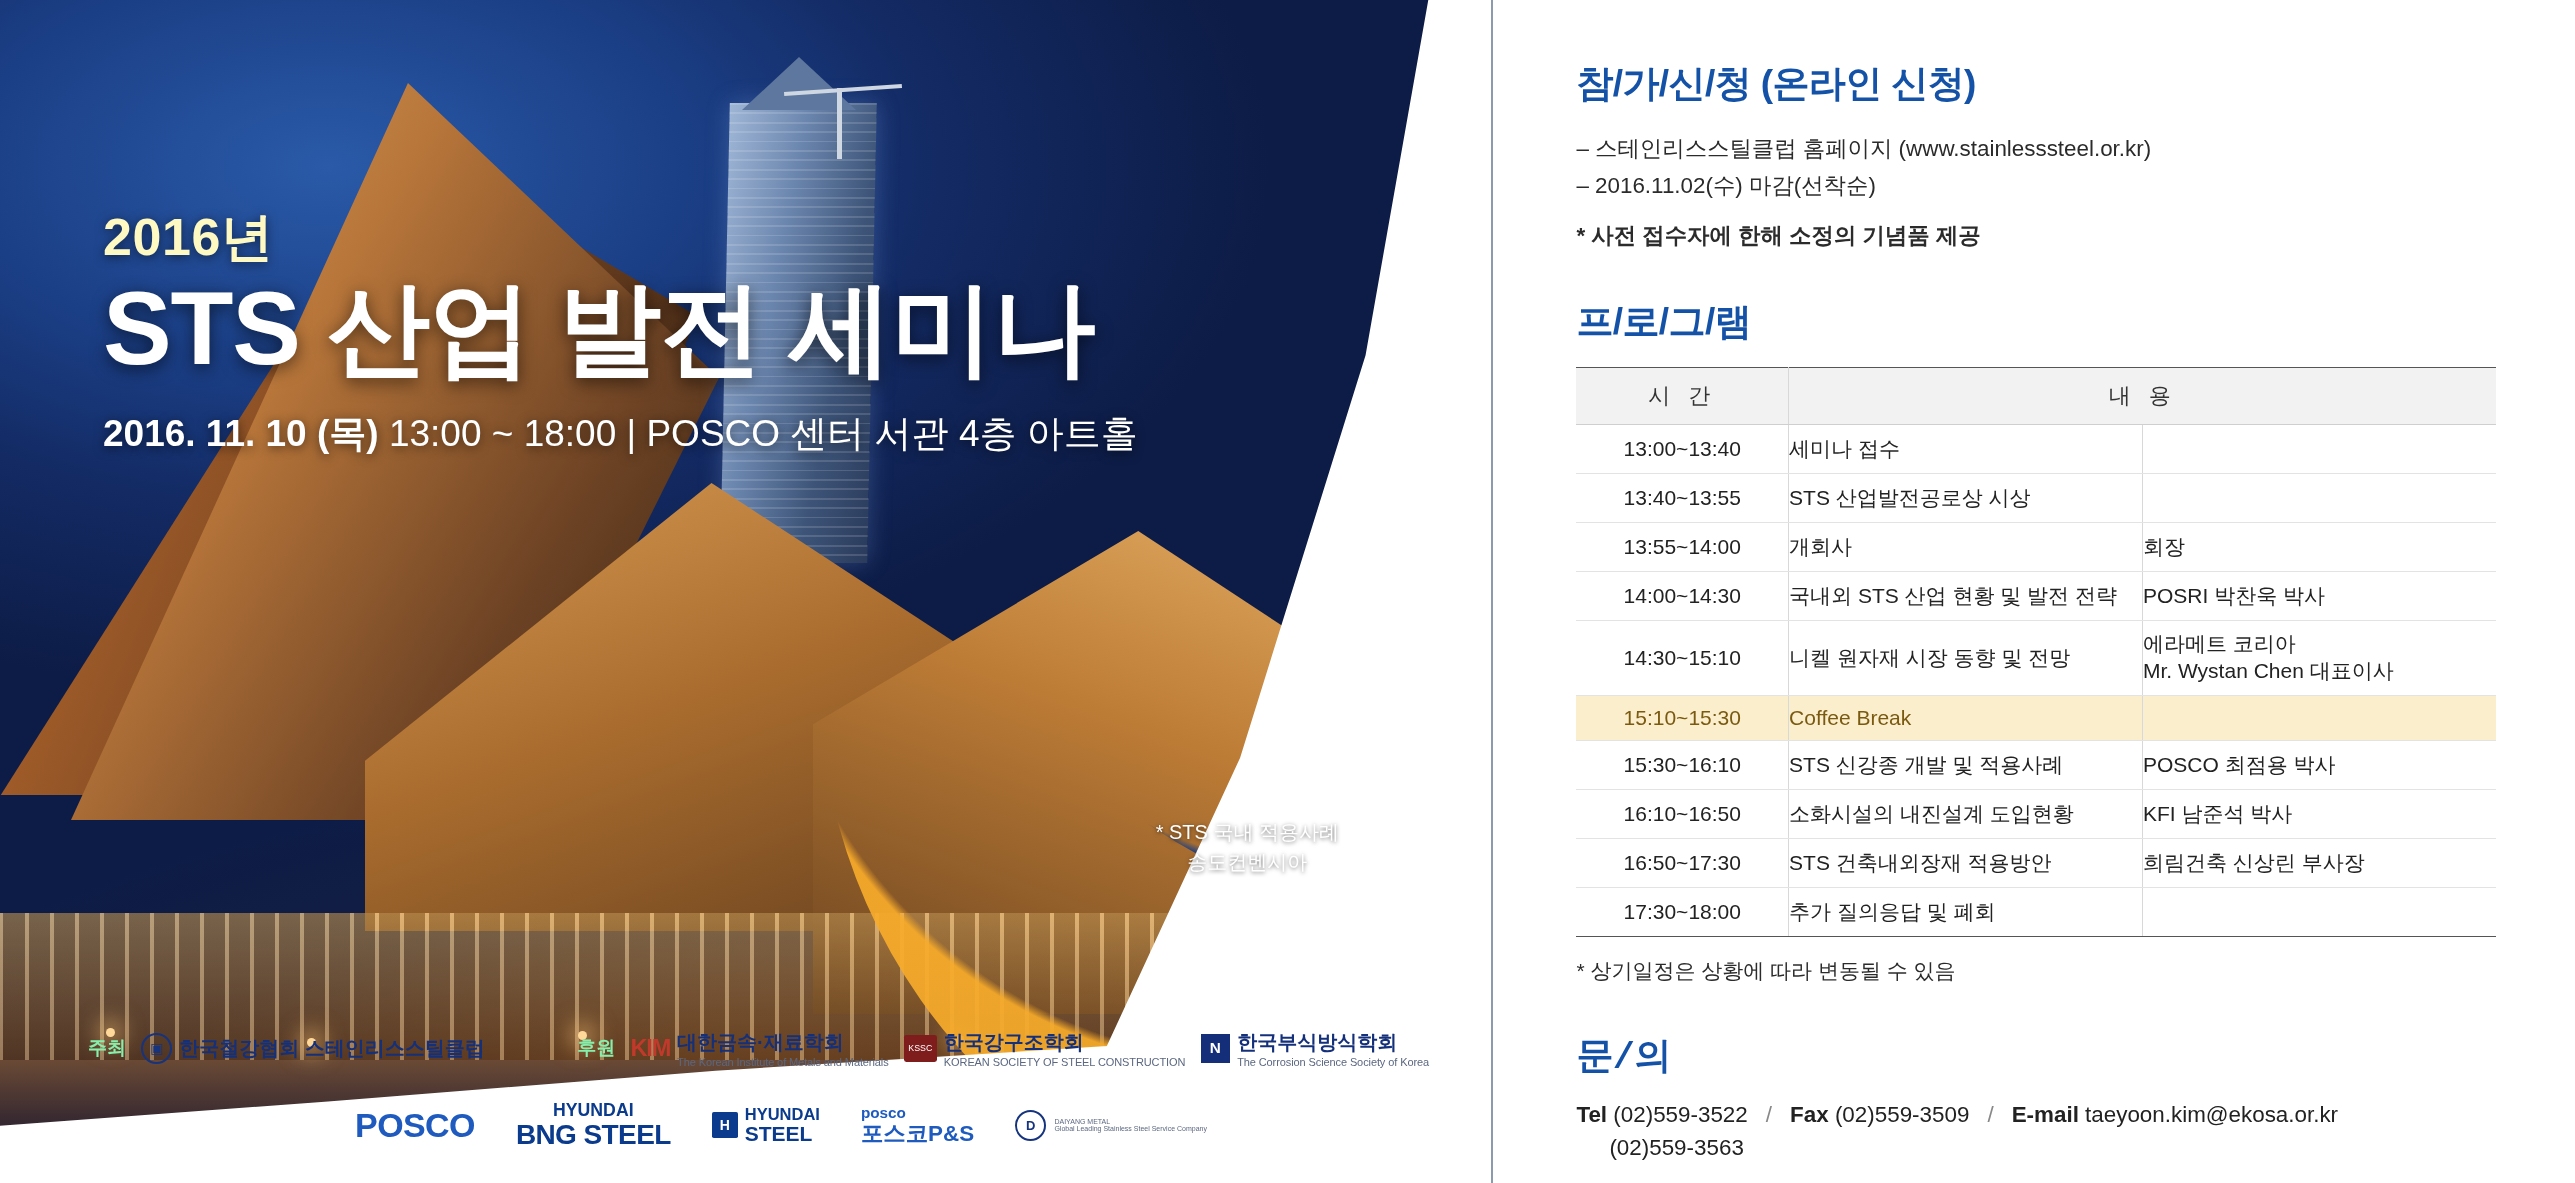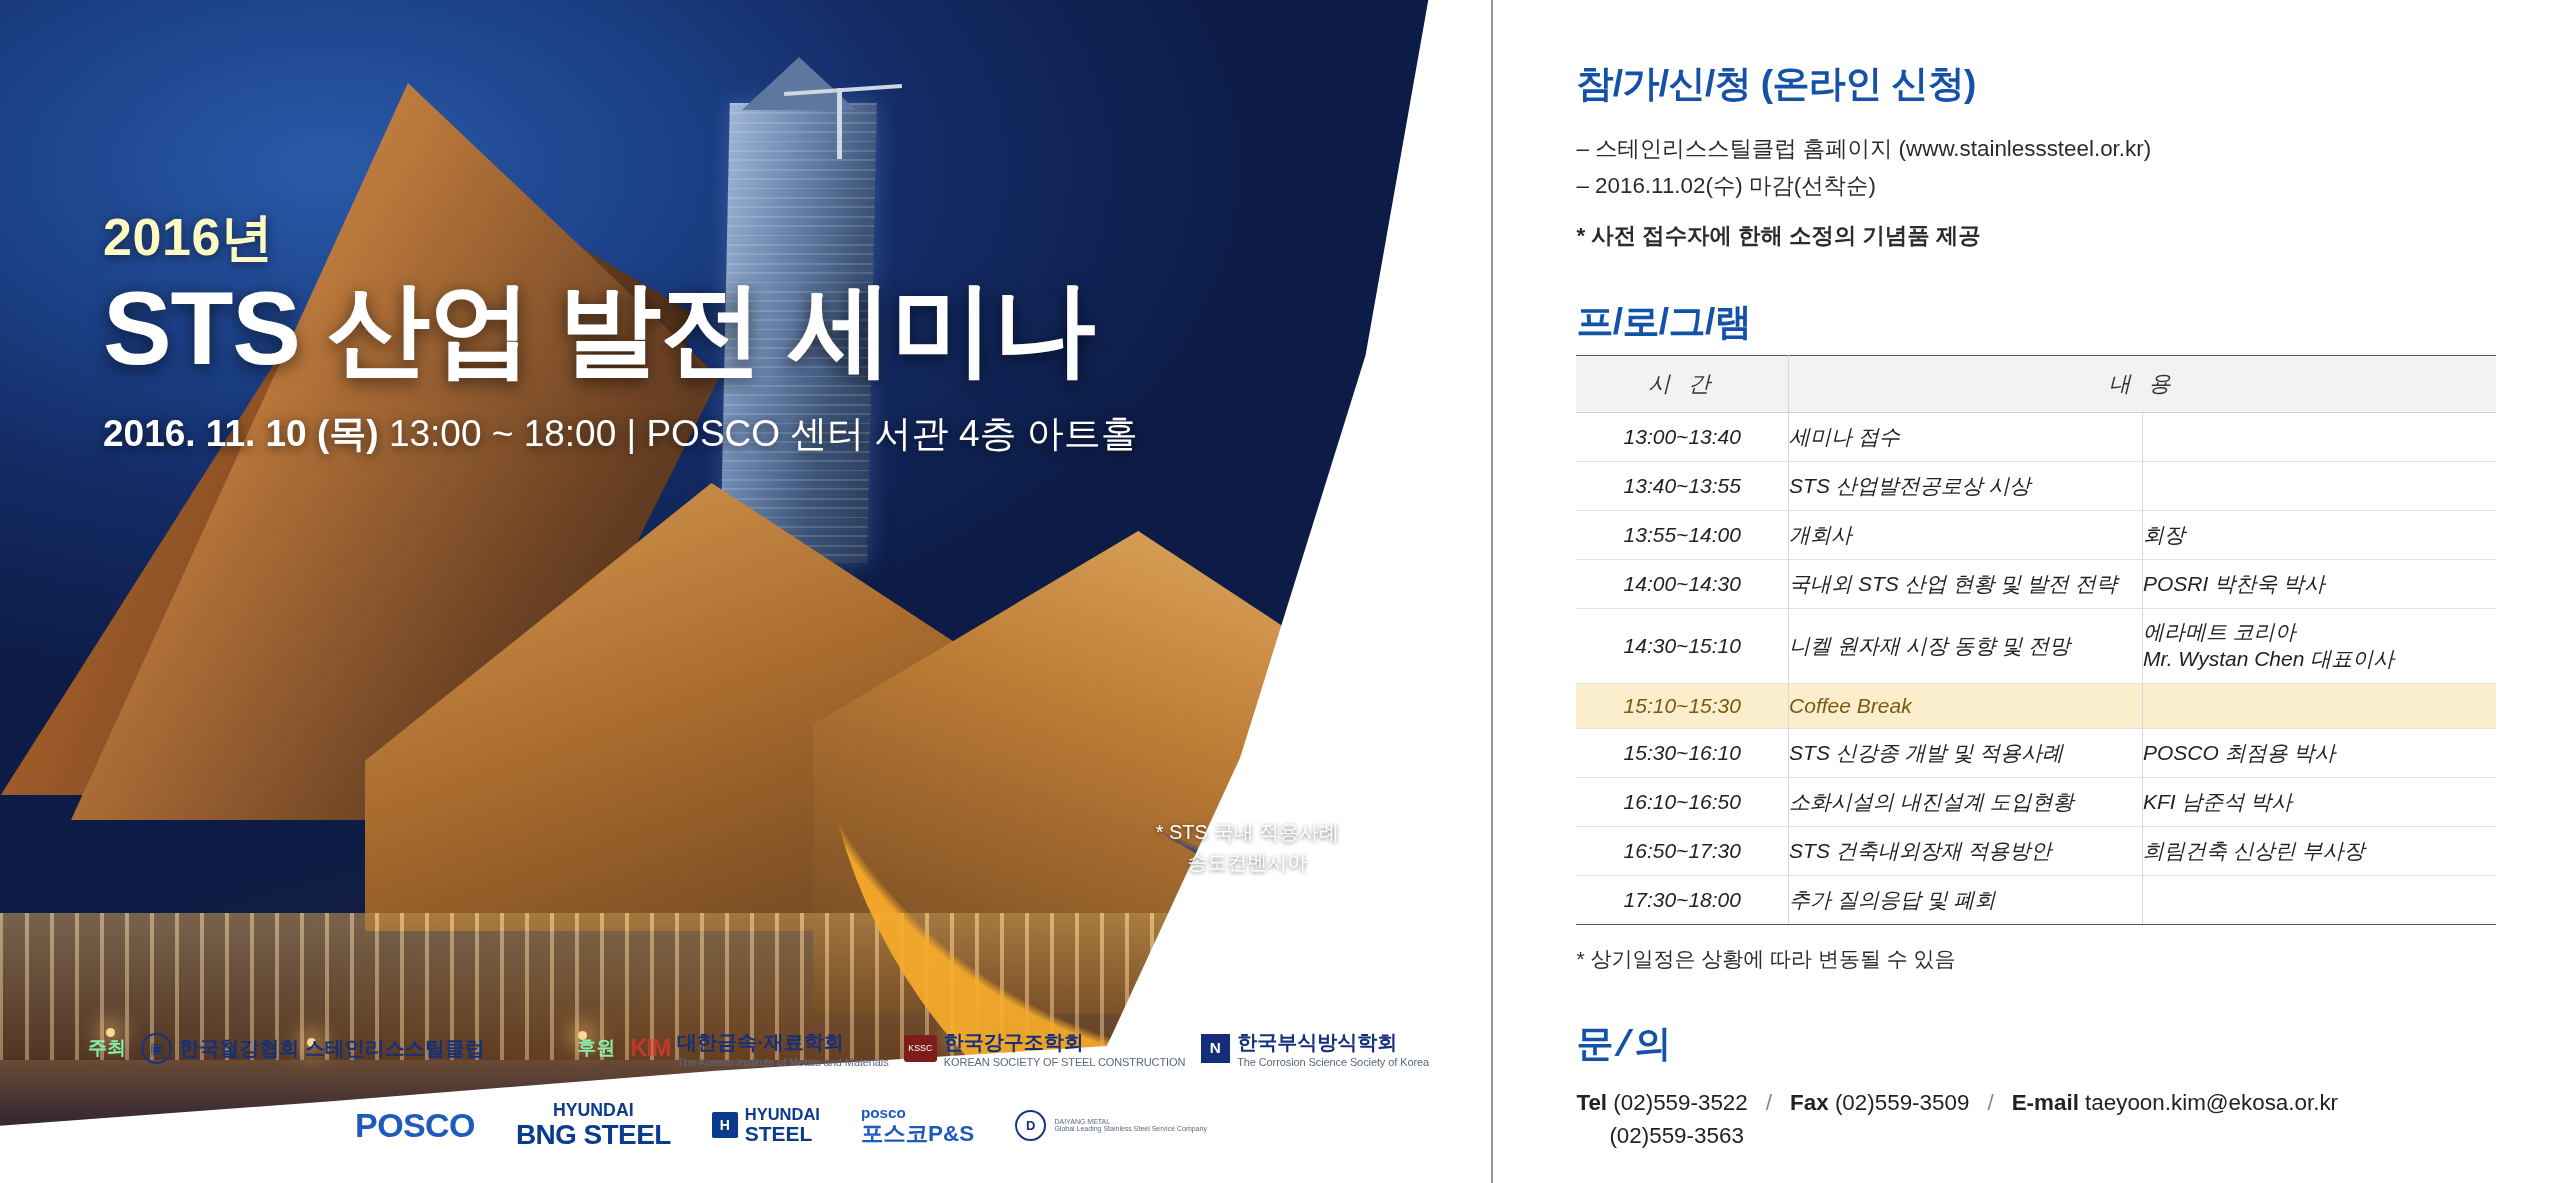--- a/index.html
+++ b/index.html
@@ -227,25 +227,24 @@
   }
   .bullets { margin-top: 22.4px; }
   .bullet {
     color: #2b2b2b; font-size: 22.4px; line-height: 1.65; white-space: nowrap;
   }
   .bullet.star { margin-top: 13px; font-weight: bold; }
 
   .sec-title.prog { margin-top: 42px; }
 
   table.program {
-    margin-top: 8px;
+    margin-top: 20px;
     width: 920px;
     border-collapse: collapse;
     table-layout: fixed;
-    font-style: italic;
   }
   table.program th {
     background: #f2f2f2;
     color: #333333;
     font-size: 22px;
     font-weight: 400;
     letter-spacing: 5.9px;
     padding: 13px 0;
     border-top: 1.8px solid #555;
     border-bottom: 0.6px solid #cfcfcf;

